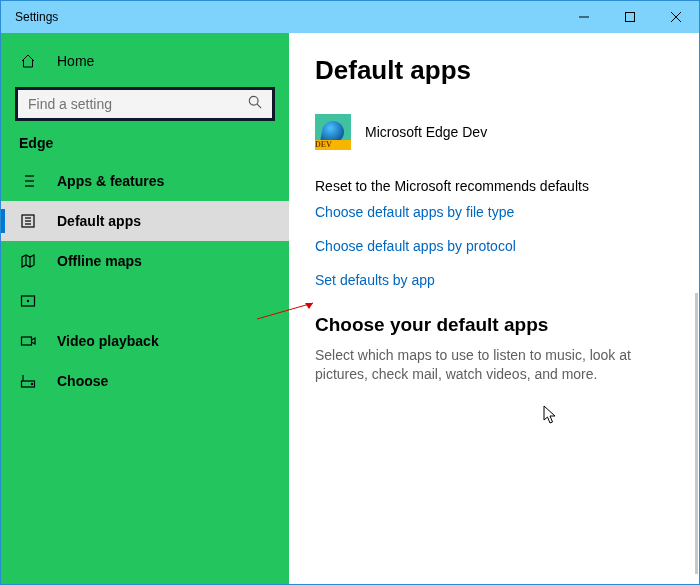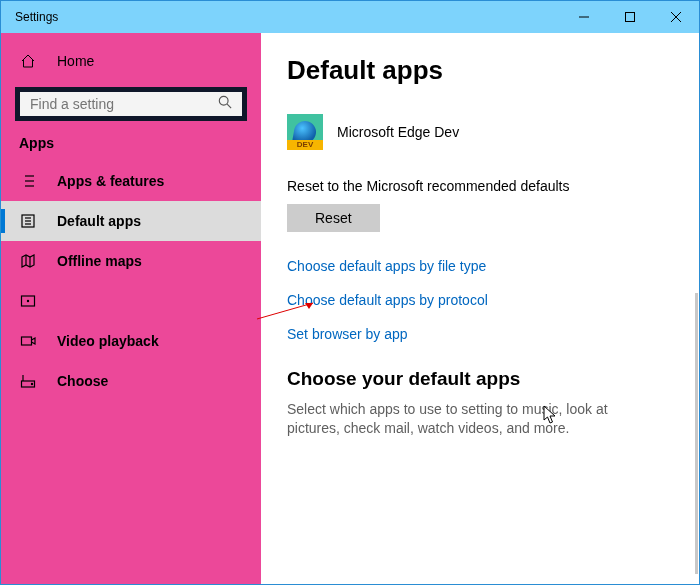--- a/index.html
+++ b/index.html
@@ -3,41 +3,41 @@
 <meta charset="utf-8">
 <style>
   * { box-sizing: border-box; margin: 0; padding: 0; font-family: "Segoe UI", Arial, sans-serif; }
   body { width: 700px; height: 585px; background: #fff; overflow: hidden; position: relative; border: 1px solid #2a8dd4; }
   .titlebar { height: 32px; display: flex; align-items: center; background: #7dd3fc; }
   .titlebar .title { font-size: 12px; padding-left: 14px; color: #000; }
   .titlebar .controls { margin-left: auto; display: flex; }
   .titlebar .controls .btn { width: 46px; height: 32px; display: flex; align-items: center; justify-content: center; font-size: 12px; cursor: default; }
   .titlebar .controls .btn svg { stroke: #000; }
   .container { display: flex; height: calc(100% - 32px); }
-  .sidebar { width: 260px; background: #ec4899; padding-top: 10px; position: relative; }
+  .sidebar { width: 288px; background: #22c55e; padding-top: 10px; position: relative; }
   .home-row { display: flex; align-items: center; padding: 10px 18px 10px 18px; cursor: default; }
   .home-row .icon { width: 18px; display: flex; justify-content: center; }
   .home-row .label { font-size: 14px; padding-left: 20px; }
   .search-wrap { padding: 8px 14px 14px 14px; }
-  .search { display: flex; align-items: center; border: 5px solid #0f172a; background: #f4f4f4; height: 34px; padding: 12px 10px; }
+  .search { display: flex; align-items: center; border: 3px solid #0f172a; background: #f4f4f4; height: 34px; padding: 12px 10px; }
   .search input { border: none; background: transparent; outline: none; flex: 1; font-size: 14px; color: #777; }
   .search .sicon { color: #555; }
   .section-title { font-size: 14px; font-weight: 600; padding: 0 18px 10px 18px; }
   .nav-item { display: flex; align-items: center; height: 40px; padding: 0 18px; cursor: default; position: relative; font-weight: bold; }
   .nav-item .icon { width: 18px; display: flex; justify-content: center; }
   .nav-item .label { font-size: 14px; padding-left: 20px; }
   .nav-item.active { background: #dcdcdc; }
   .nav-item.active::before { content: ""; position: absolute; left: 0; top: 8px; bottom: 8px; width: 4px; background: #0078d4; }
   .content { flex: 1; background: #fff; padding: 22px 0 0 26px; position: relative; overflow-y: auto; }
   .content h1 { font-size: 26px; font-weight: 600; margin-bottom: 28px; }
   .sect-label { font-size: 14px; margin-bottom: 10px; }
   .browser-row { display: flex; align-items: center; margin-bottom: 28px; }
   .edge-icon { width: 36px; height: 36px; background: #40c2a0; position: relative; margin-right: 14px; display: flex; align-items: center; justify-content: center; }
   .edge-icon .circle { width: 22px; height: 22px; border-radius: 50% 50% 50% 0; background: radial-gradient(circle at 35% 35%, #4cc2ff 0%, #0f5fa8 70%); transform: rotate(10deg);}
-  .edge-icon .dev { position: absolute; bottom: 0; left: 0; right: 0; background: #f7b500; color: #7a3e00; font-size: 8px; text-align: center; font-weight: 700; line-height: 10px; }
+  .edge-icon .dev { position: absolute; bottom: 0; left: 0; right: 0; background: #f7b500; color: #7a3e00; font-size: 8px; font-weight: 700; line-height: 10px; font-family: Liberation Serif, serif; }
   .browser-name { font-size: 14px; }
   .reset-label { font-size: 14px; margin-bottom: 10px; }
   .reset-btn { display: inline-block; background: #ccc; font-size: 14px; padding: 6px 28px; border: none; cursor: default; margin-bottom: 26px; }
   .link { display: block; color: #0067c0; font-size: 14px; margin-bottom: 18px; cursor: default; }
   .choose-h { font-size: 19px; font-weight: 600; margin-top: 26px; margin-bottom: 10px; }
   .desc { font-size: 14px; color: #5f5f5f; line-height: 1.35; max-width: 370px; margin-bottom: 14px; }
   .scroll-hint { position: absolute; right: 1px; top: 260px; bottom: 10px; width: 3px; background: #c8c8c8; }
   .arrow { position: absolute; left: 256px; top: 300px; }
   .cursor { position: absolute; left: 542px; top: 404px; }
 </style>
@@ -80,21 +80,21 @@
       <div class="search">
         <input placeholder="Find a setting" style="">
         <span class="sicon">
           <svg width="14" height="14" viewBox="0 0 16 16" fill="none" stroke="#555" stroke-width="1.3">
               <circle cx="6.5" cy="6.5" r="5"></circle>
               <line x1="10.5" y1="10.5" x2="15" y2="15"></line>
             </svg>
         </span>
       </div>
     </div>
-    <div class="section-title">Apps</div>
+    <div class="section-title">Edge</div>
 
     <div class="nav-item">
       <span class="icon">
         <svg width="16" height="16" viewBox="0 0 16 16" stroke="#000" stroke-width="1.2">
             <line x1="2" y1="3" x2="2" y2="3" stroke-width="2"></line>
             <line x1="5" y1="3" x2="14" y2="3"></line>
             <line x1="2" y1="8" x2="2" y2="8" stroke-width="2"></line>
             <line x1="5" y1="8" x2="14" y2="8"></line>
             <line x1="2" y1="13" x2="2" y2="13" stroke-width="2"></line>
             <line x1="5" y1="13" x2="14" y2="13"></line>
@@ -161,29 +161,28 @@
     <h1>Default apps</h1>
 
     <div class="browser-row">
       <div class="edge-icon">
         <div class="circle"></div>
         <div class="dev">DEV</div>
       </div>
       <div class="browser-name">Microsoft Edge Dev</div>
     </div>
 
-    <div class="reset-label">Reset to the Microsoft recommended defaults</div>
-    <button class="reset-btn">Reset</button>
+    <div class="reset-label">Reset to the Microsoft recommends defaults</div>
 
     <a class="link">Choose default apps by file type</a>
     <a class="link">Choose default apps by protocol</a>
-    <a class="link">Set browser by app</a>
+    <a class="link">Set defaults by app</a>
 
     <div class="choose-h">Choose your default apps</div>
-    <div class="desc">Select which apps to use to setting to music, look at pictures, check mail, watch videos, and more.</div>
+    <div class="desc">Select which maps to use to listen to music, look at pictures, check mail, watch videos, and more.</div>
 
     <div class="scroll-hint"></div>
   </div>
 </div>
 
 <svg class="arrow" width="60" height="20">
   <line x1="0" y1="18" x2="56" y2="2" stroke="#d00" stroke-width="1"></line>
   <polygon points="56,2 48,2 52,8" fill="#d00"></polygon>
 </svg>
 

